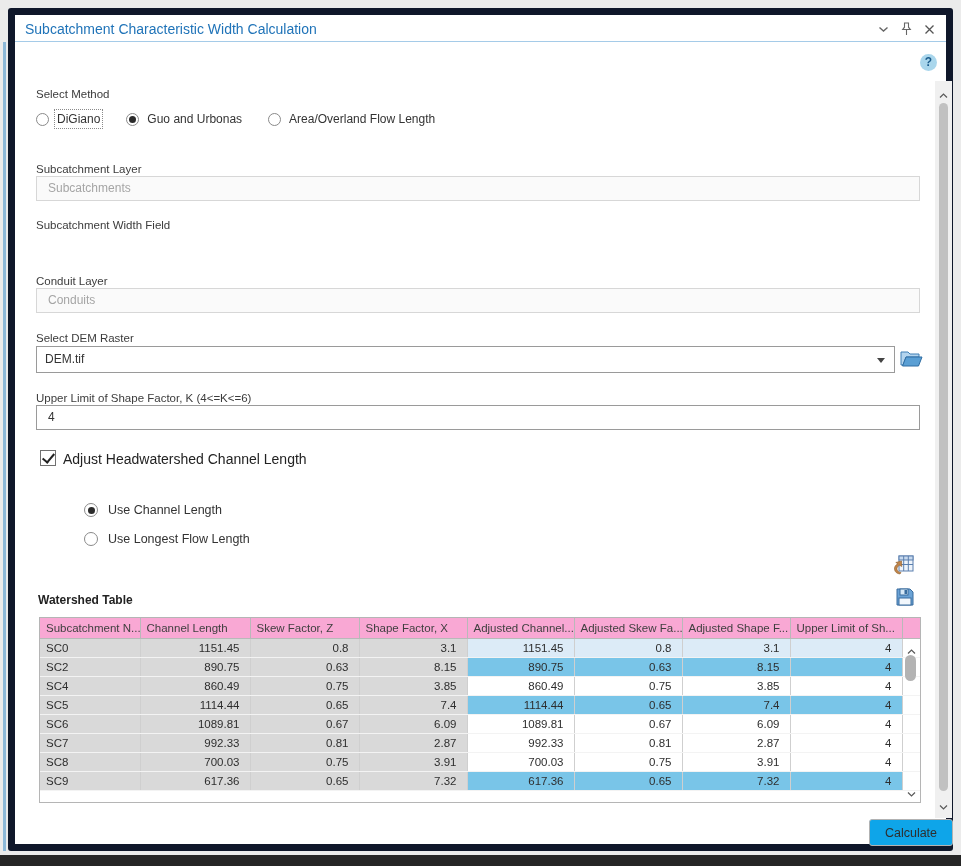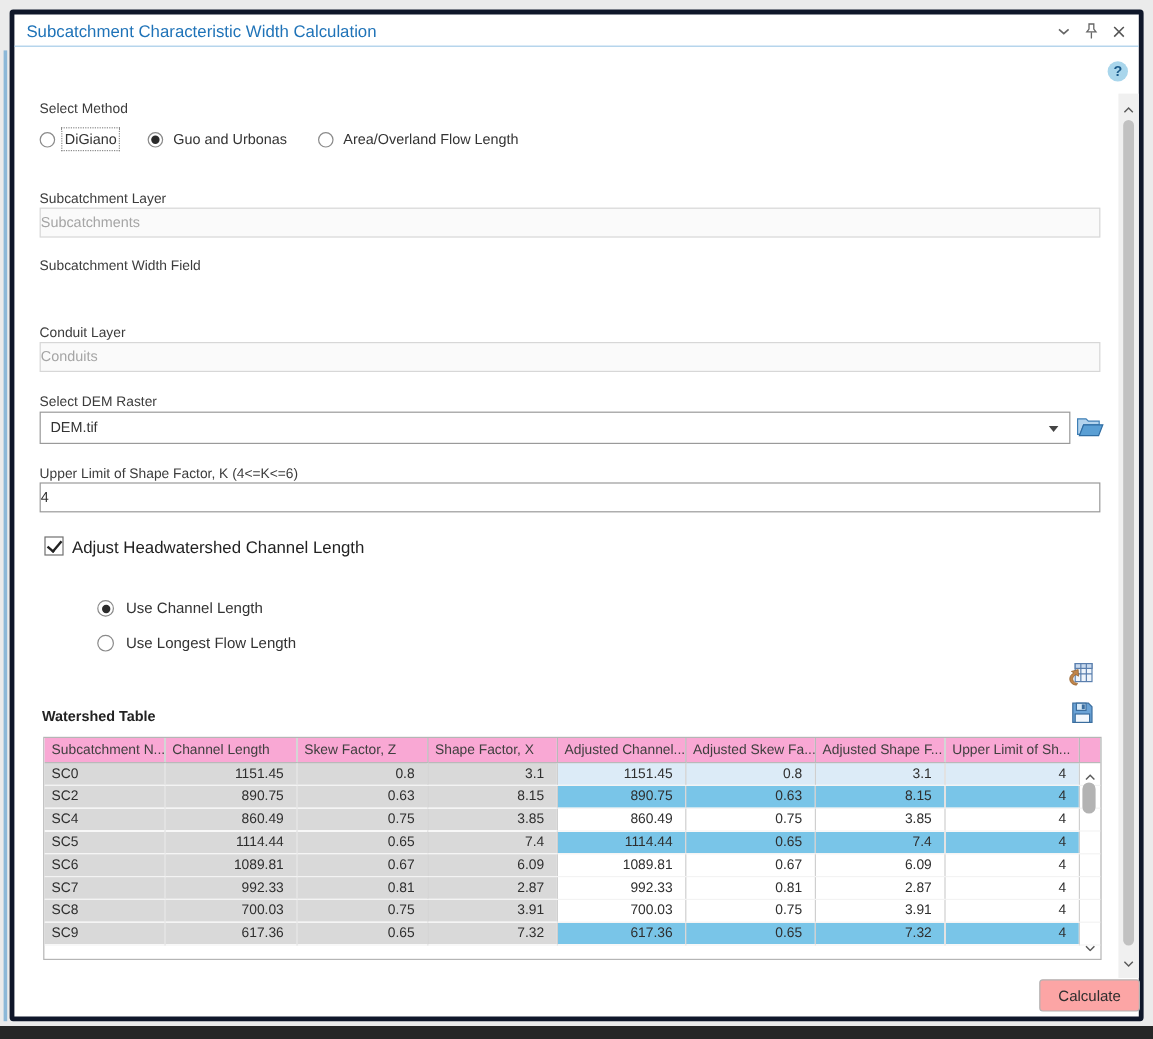--- a/index.html
+++ b/index.html
@@ -6,21 +6,21 @@
   html,body { margin:0; padding:0; }
   body {
     width:961px; height:866px; position:relative; overflow:hidden;
     background:#ebebeb; font-family:"Liberation Sans", sans-serif;
   }
   .left-accent { position:absolute; left:3px; top:42px; width:3px; height:809px; background:#8cb8d8; }
   .bottom-bar { position:absolute; left:0; top:855px; width:961px; height:11px; background:#262626; }
 
   .panel {
     position:absolute; left:8px; top:8px; width:945px; height:843px;
-    background:#ffffff; border:4px solid #0f172a; border-radius:3px;
+    background:#ffffff; border:7px solid #0f172a; border-radius:3px;
   }
   .titlebar { position:absolute; left:0; top:0; right:0; height:27px; border-bottom:1px solid #a5cbe8; }
   .title { position:absolute; left:10px; top:6px; font-size:14px; color:#1f73b8; white-space:nowrap; }
   .win-icons { position:absolute; right:10px; top:7px; display:flex; gap:9px; align-items:center; }
   .win-icons span { display:inline-flex; align-items:center; justify-content:center; width:14px; height:14px; }
 
   .help {
     position:absolute; right:9px; top:39px; width:17px; height:17px; border-radius:50%;
     background:#a9d6ec; color:#1a5a8a; font-weight:bold; font-size:12px; text-align:center; line-height:17px;
   }
@@ -28,21 +28,21 @@
   
   .vscroll { position:absolute; left:920px; top:66px; width:17px; height:737px; background:#f0f0f0; }
   .vscroll .sb-up { position:absolute; left:0; top:4px; width:17px; text-align:center; }
   .vscroll .sb-down { position:absolute; left:0; bottom:4px; width:17px; text-align:center; }
   .vscroll .thumb { position:absolute; left:4px; top:22px; width:9px; height:688px; background:#c1c1c1; border-radius:5px; }
 
   .lbl { position:absolute; left:21px; font-size:11.5px; color:#3c3c3c; white-space:nowrap; }
   .textbox {
     position:absolute; left:21px; width:884px; height:25px;
     border:1px solid #d7d7d7; background:#fafafa; color:#a5a5a5;
-    font-size:12px; line-height:23px; padding-left:0; white-space:nowrap;
+    font-size:12px; line-height:23px; padding-left:11px; white-space:nowrap;
   }
   .textbox.enabled { background:#fff; border-color:#9a9a9a; color:#333; }
 
   .dem-box { position:absolute; left:21px; top:331px; width:859px; height:27px;
     border:1px solid #9a9a9a; background:#fff; font-size:12px; color:#333; line-height:25px; padding-left:8px; }
   .dem-caret { position:absolute; right:9px; top:11px; width:0; height:0;
     border-left:4px solid transparent; border-right:4px solid transparent; border-top:5px solid #444; }
   .icon-btn { position:absolute; background:none; border:none; padding:0; line-height:0; }
 
   .radio-row { position:absolute; left:21px; top:97px; display:flex; gap:26px; align-items:center; font-size:12px; color:#333; }
@@ -77,21 +77,21 @@
   td.hl-pale { background:#dcebf7; border-right-color:#ffffff; border-bottom-color:#ffffff; }
   td.hl-none { background:#ffffff; border-right-color:#e2e2e2; border-bottom-color:#ececec; }
   td.sbcol { background:#ffffff; border-right:none; border-bottom-color:#ffffff; }
 
   .grid-scroll { position:absolute; right:1px; top:21px; width:16px; height:164px; }
   .grid-scroll .gs-up { position:absolute; top:2px; left:0; width:16px; text-align:center; }
   .grid-scroll .gs-down { position:absolute; bottom:2px; left:0; width:16px; text-align:center; }
   .grid-scroll .gs-thumb { position:absolute; left:2px; top:16px; width:11px; height:26px; background:#b3b3b3; border-radius:6px; }
 
   .calc-btn { position:absolute; left:854px; top:804px; width:84px; height:27px;
-    background:#fca5a5; border:1px solid #b2b2b2; border-radius:3px;
+    background:#0ea5e9; border:1px solid #b2b2b2; border-radius:3px;
     font-size:12.5px; color:#2e2e2e; text-align:center; line-height:25px;
     font-family:"Liberation Sans", sans-serif; }
 </style>
 </head>
 <body>
 
 <div class="left-accent"></div>
 <div class="bottom-bar"></div>
 
 <div class="panel">

